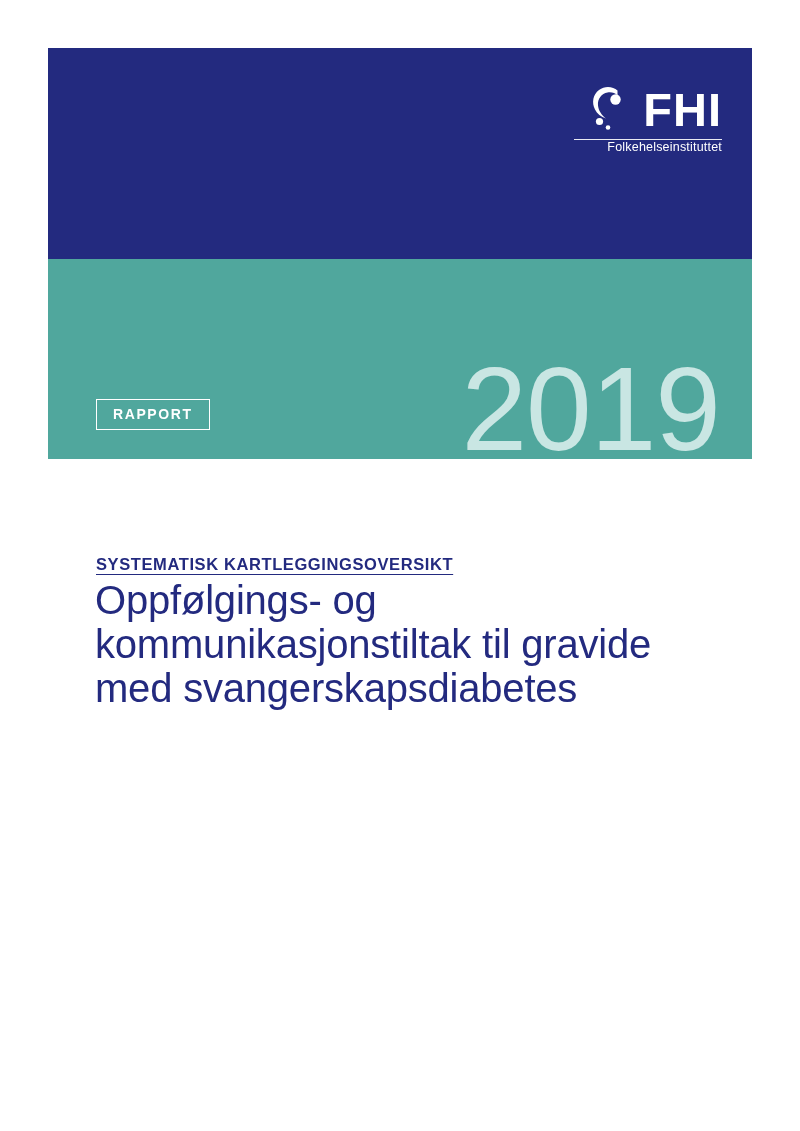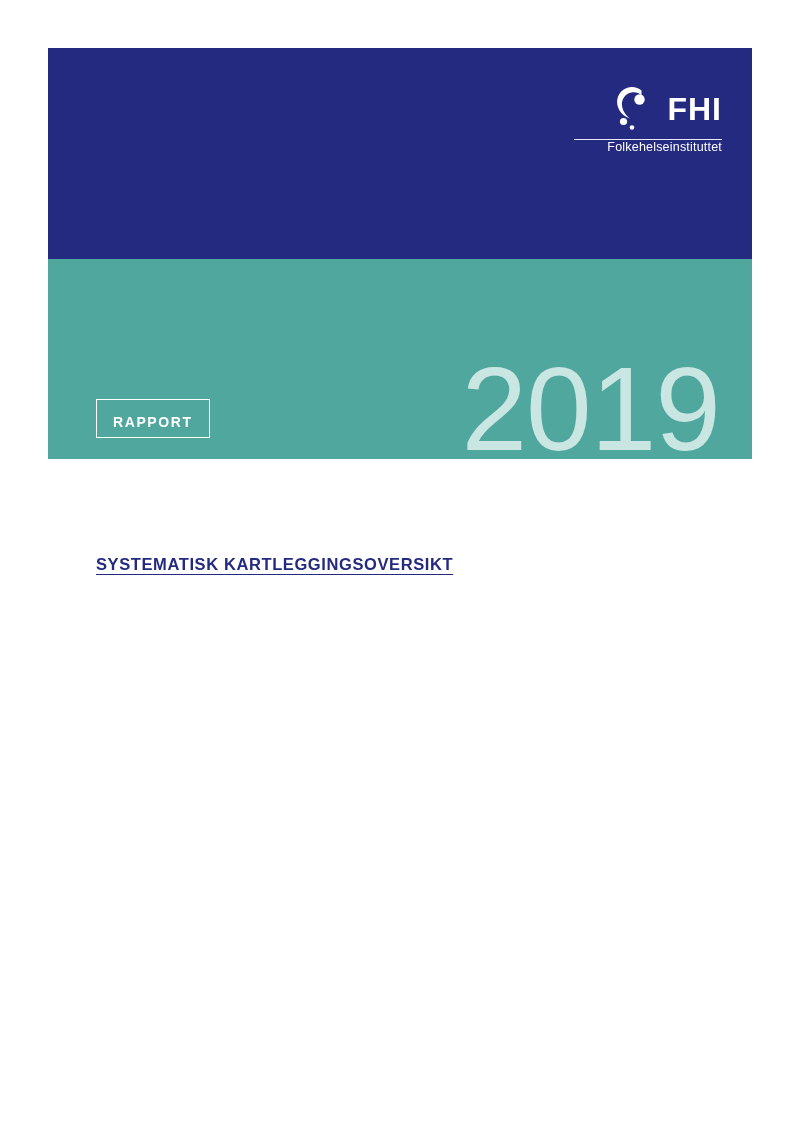--- a/index.html
+++ b/index.html
@@ -49,21 +49,21 @@
     gap: 10px;
   }
   .logo-mark {
     width: 46px;
     height: 50px;
     position: relative;
     flex: 0 0 auto;
   }
   .logo-mark svg { display: block; }
   .logo-text {
-    font-size: 32px;
+    font-size: 47px;
     font-weight: bold;
     letter-spacing: 1px;
     line-height: 1;
     color: #ffffff;
   }
   .logo-rule {
     margin-top: 5px;
     margin-left: auto;
     width: 148px;
     height: 1px;
@@ -96,21 +96,21 @@
     font-weight: 300;
     letter-spacing: -1px;
     margin-top: 32px;
   }
   .report-badge {
     position: absolute;
     left: 48px;
     top: 140px;
     border: 1px solid #ffffff;
     color: #ffffff;
-    padding: 15px 16px 8px 16px;
+    padding: 7px 16px 8px 16px;
     font-size: 14px;
     font-weight: bold;
     letter-spacing: 1.6px;
     line-height: 1;
   }
 
   
   .body-area {
     position: absolute;
     left: 0;
@@ -165,15 +165,16 @@
     </div>
   </div>
 
   <div class="band-teal">
     <div class="year">2019</div>
     <div class="report-badge">RAPPORT</div>
   </div>
 
   <div class="body-area">
     <div class="kicker">SYSTEMATISK KARTLEGGINGSOVERSIKT</div>
+    <div class="doc-title">Oppfølgings- og kommunikasjonstiltak til gravide med svangerskapsdiabetes</div>
   </div>
 
 </div>
 
 </body></html>

